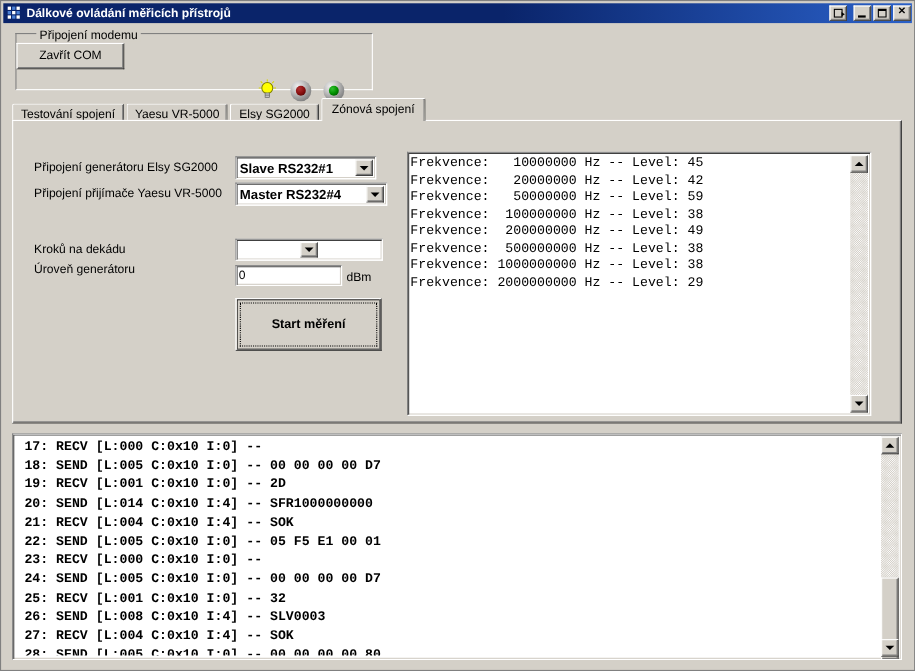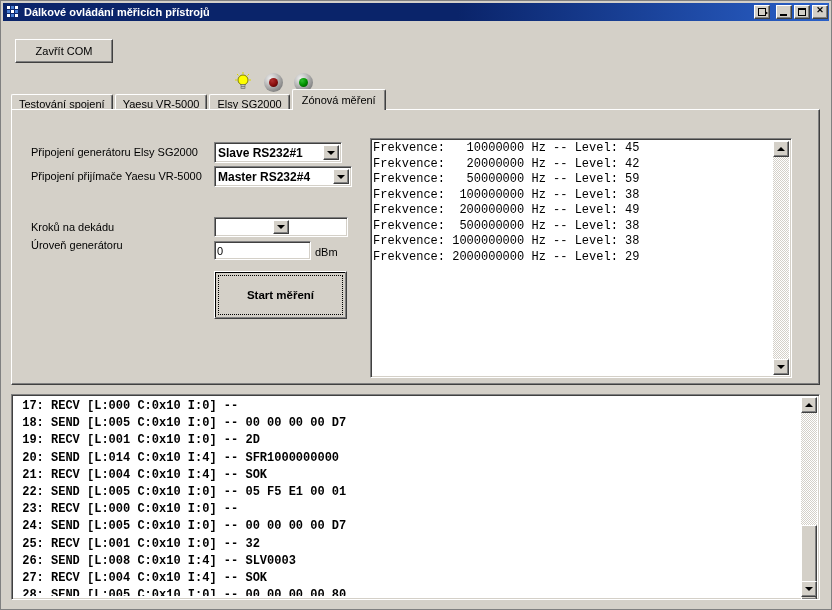--- a/index.html
+++ b/index.html
@@ -470,20 +470,23 @@
         <span class="glyph-max"></span>
       </div>
       <div class="tbtn">
         <span class="glyph-close">✕</span>
       </div>
     </div>
   </div>
 
   <div class="client">
 
+    <div class="groupbox">
+      <div class="group-title">Připojení modemu</div>
+    </div>
 
     <div class="btn" id="btn-close-com">Zavřít COM</div>
 
 
     <div class="bulb">
       <svg width="16" height="20" viewBox="0 0 16 20">
         <line x1="8" y1="0" x2="8" y2="2" stroke="#d8d800" stroke-width="1"></line>
         <line x1="2" y1="2" x2="3.5" y2="3.5" stroke="#d8d800" stroke-width="1"></line>
         <line x1="14" y1="2" x2="12.5" y2="3.5" stroke="#d8d800" stroke-width="1"></line>
         <line x1="0" y1="8" x2="2" y2="8" stroke="#d8d800" stroke-width="1"></line>
@@ -498,21 +501,21 @@
       <div class="bead"></div>
     </div>
     <div class="led" id="led-green">
       <div class="bead"></div>
     </div>
 
     <div class="tabstrip">
       <div class="tab">Testování spojení</div>
       <div class="tab">Yaesu VR-5000</div>
       <div class="tab">Elsy SG2000</div>
-      <div class="tab active">Zónová měření</div>
+      <div class="tab active">Zónová spojení</div>
     </div>
 
     <div class="tabpage">
 
       <div class="lbl" id="lbl-gen">Připojení generátoru Elsy SG2000</div>
       <div class="combo" id="combo-gen">
         <div class="combo-text">Slave RS232#1</div>
         <div class="combo-arrow">
             <span class="arrow-dn"></span>
           </div>

